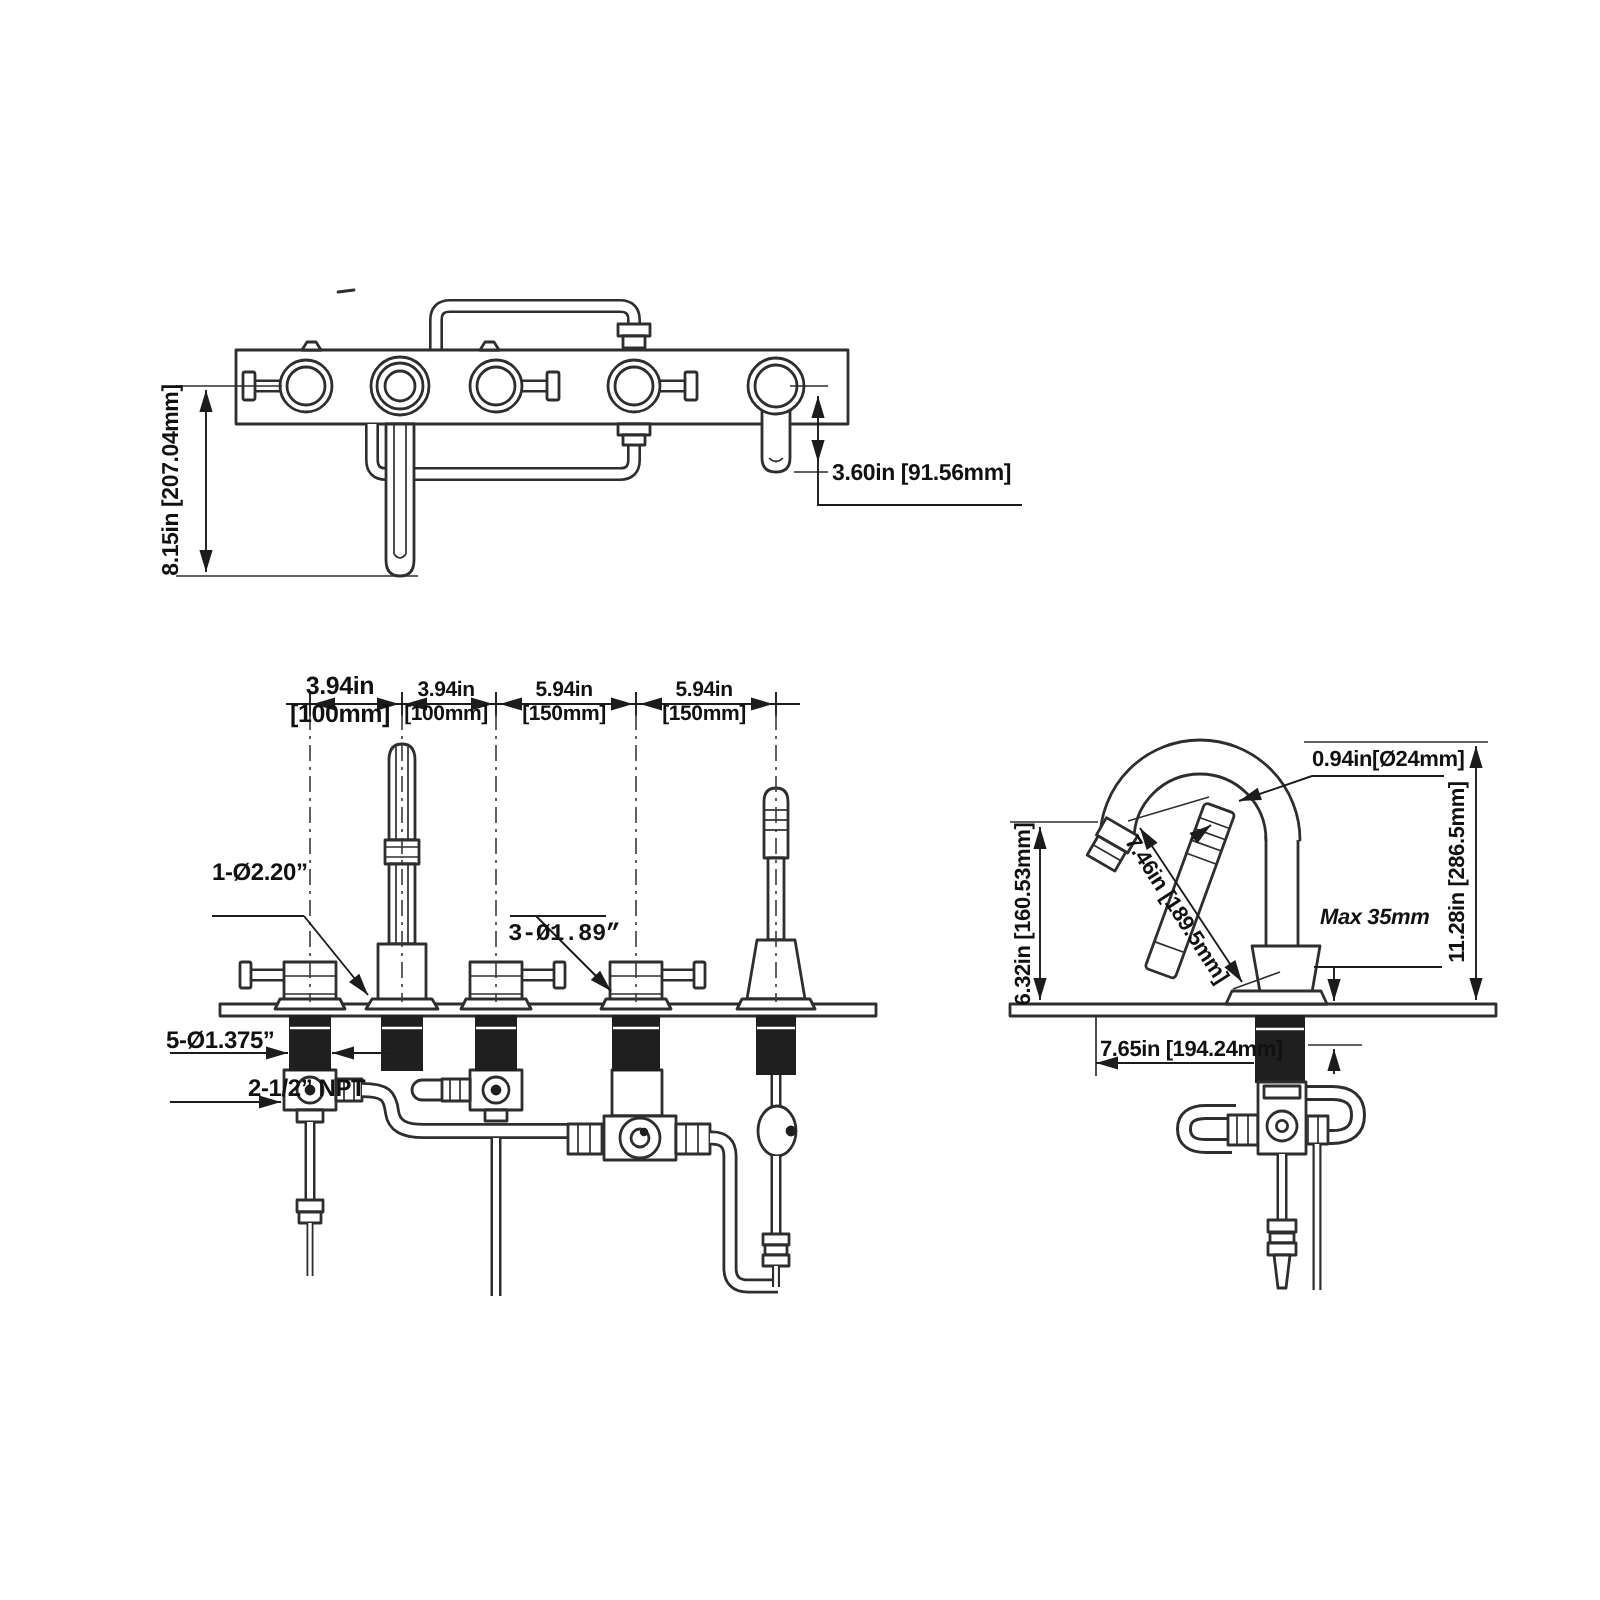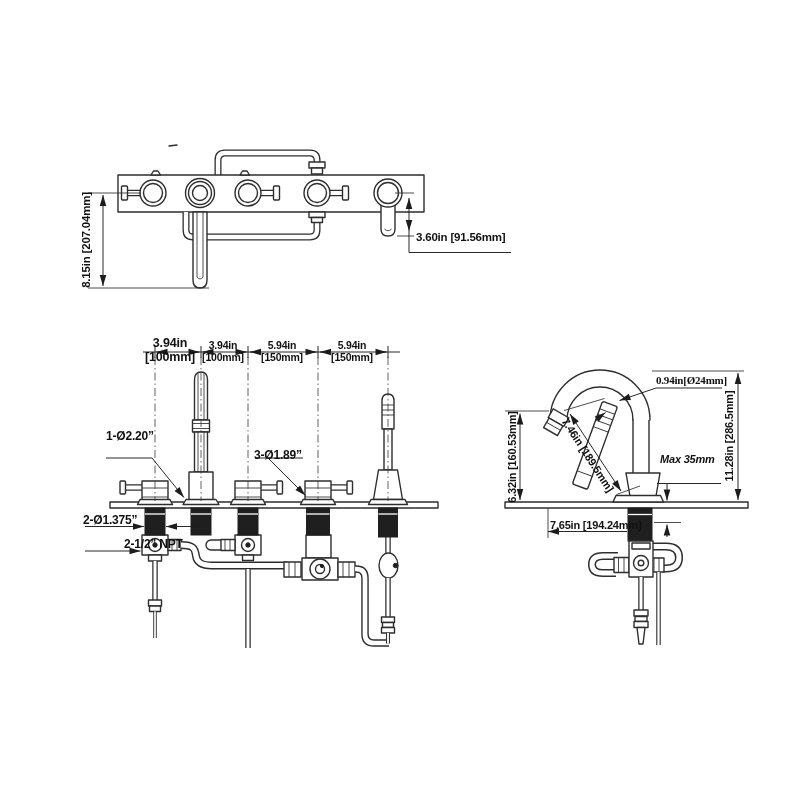--- a/index.html
+++ b/index.html
@@ -314,24 +314,24 @@
 <div class="lbl s10 ctr" style="left:282px;top:320px;">
   <div>5.94in</div>
   <div>[150mm]</div>
 </div>
 <div class="lbl s10 ctr" style="left:352px;top:320px;">
   <div>5.94in</div>
   <div>[150mm]</div>
 </div>
 
 <div class="lbl s12" style="left:106px;top:429px;">1-Ø2.20”</div>
-<div class="lbl s12" style="left:254px;top:448px;">3-Ø1.89”</div>
-<div class="lbl s12" style="left:83px;top:513px;">2-Ø1.375”</div>
+<div class="lbl s12" style="left:254px;top:460px;font-family:Liberation Mono, monospace;">3-Ø1.89”</div>
+<div class="lbl s12" style="left:83px;top:513px;">5-Ø1.375”</div>
 <div class="lbl s12" style="left:82px;top:537px;margin-left:42px;">2-1/2” NPT</div>
 
-<div class="lbl s11" style="left:656px;top:374px;font-family:Liberation Serif, serif;">0.94in[Ø24mm]</div>
+<div class="lbl s11" style="left:656px;top:374px;">0.94in[Ø24mm]</div>
 <div class="lbl s11 rot57" style="left:588px;top:455px;">7.46in [189.5mm]</div>
 <div class="lbl s11 rot90" style="left:512px;top:457px;">6.32in [160.53mm]</div>
 <div class="lbl s11 rot90" style="left:729px;top:436px;">11.28in [286.5mm]</div>
 <div class="lbl s11" style="left:660px;top:453px;font-style:italic;">Max 35mm</div>
 <div class="lbl s11" style="left:550px;top:519px;">7.65in [194.24mm]</div>
 
 </div>
 
 </body></html>

